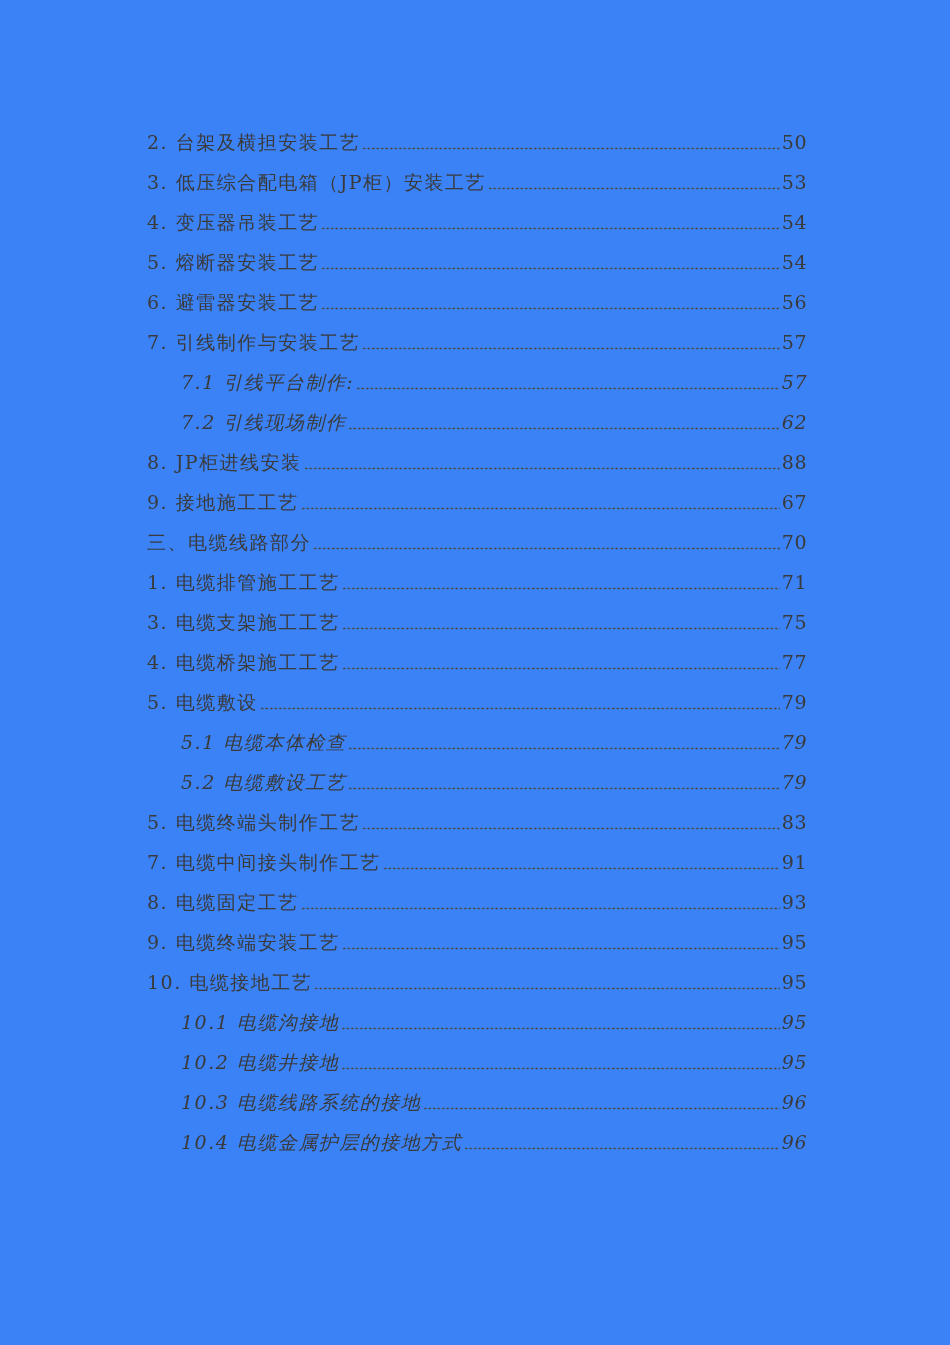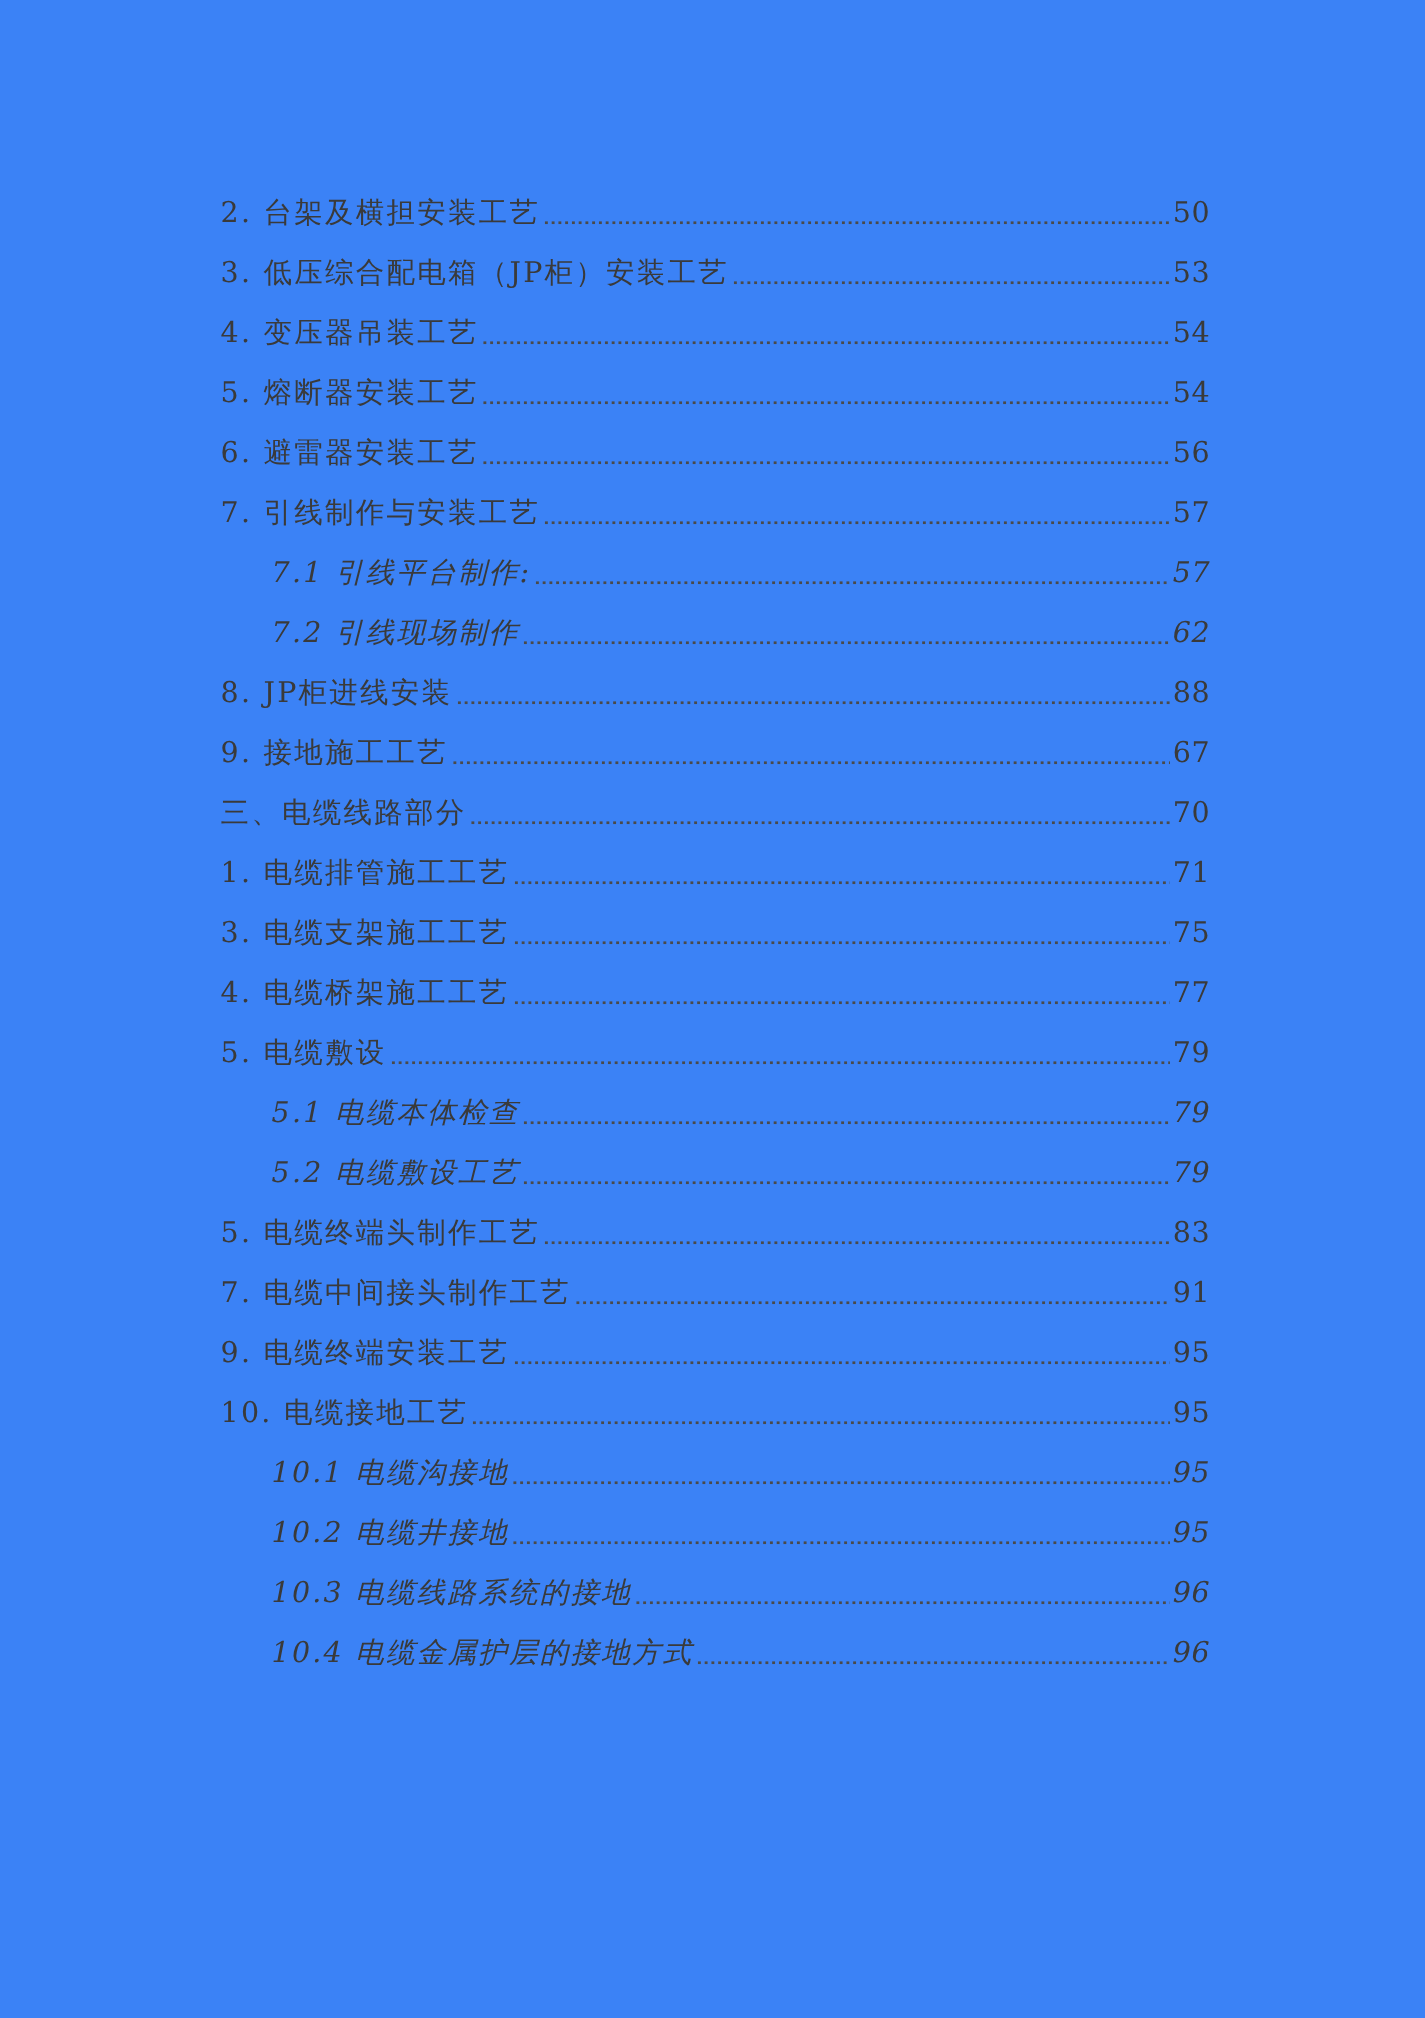--- a/index.html
+++ b/index.html
@@ -117,20 +117,25 @@
     <span class="toc-label">5. 电缆终端头制作工艺</span>
     <span class="toc-leader"></span>
     <span class="toc-page">83</span>
   </div>
       <div class="toc-row">
     <span class="toc-label">7. 电缆中间接头制作工艺</span>
     <span class="toc-leader"></span>
     <span class="toc-page">91</span>
   </div>
       <div class="toc-row">
+    <span class="toc-label">8. 电缆固定工艺</span>
+    <span class="toc-leader"></span>
+    <span class="toc-page">93</span>
+  </div>
+      <div class="toc-row">
     <span class="toc-label">9. 电缆终端安装工艺</span>
     <span class="toc-leader"></span>
     <span class="toc-page">95</span>
   </div>
       <div class="toc-row">
     <span class="toc-label">10. 电缆接地工艺</span>
     <span class="toc-leader"></span>
     <span class="toc-page">95</span>
   </div>
       <div class="toc-row level-2">

